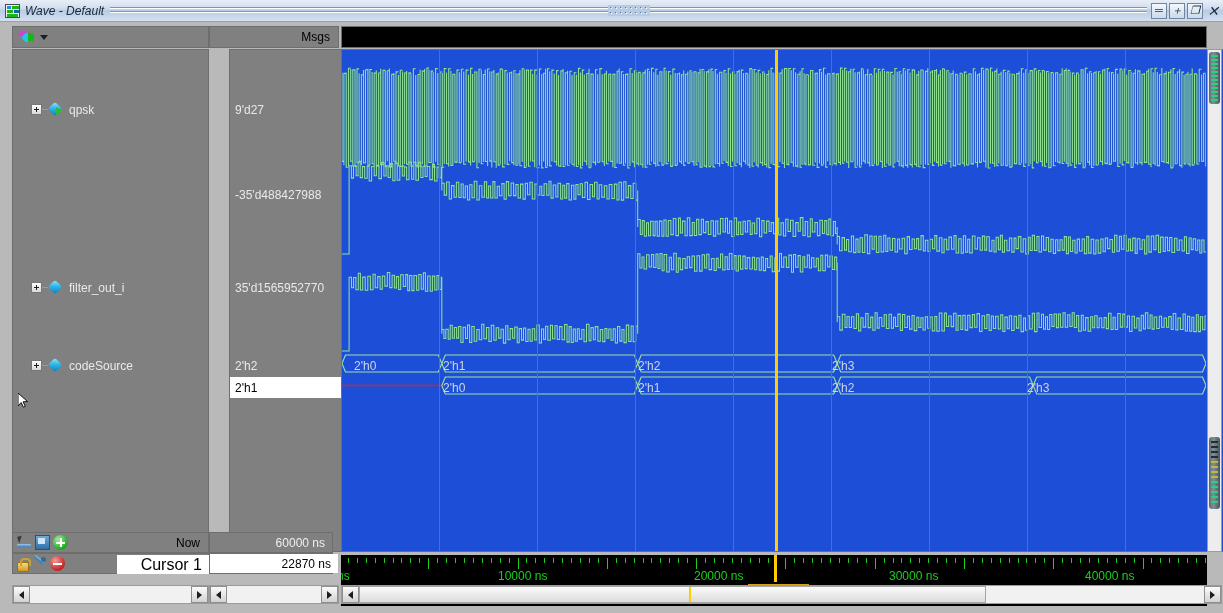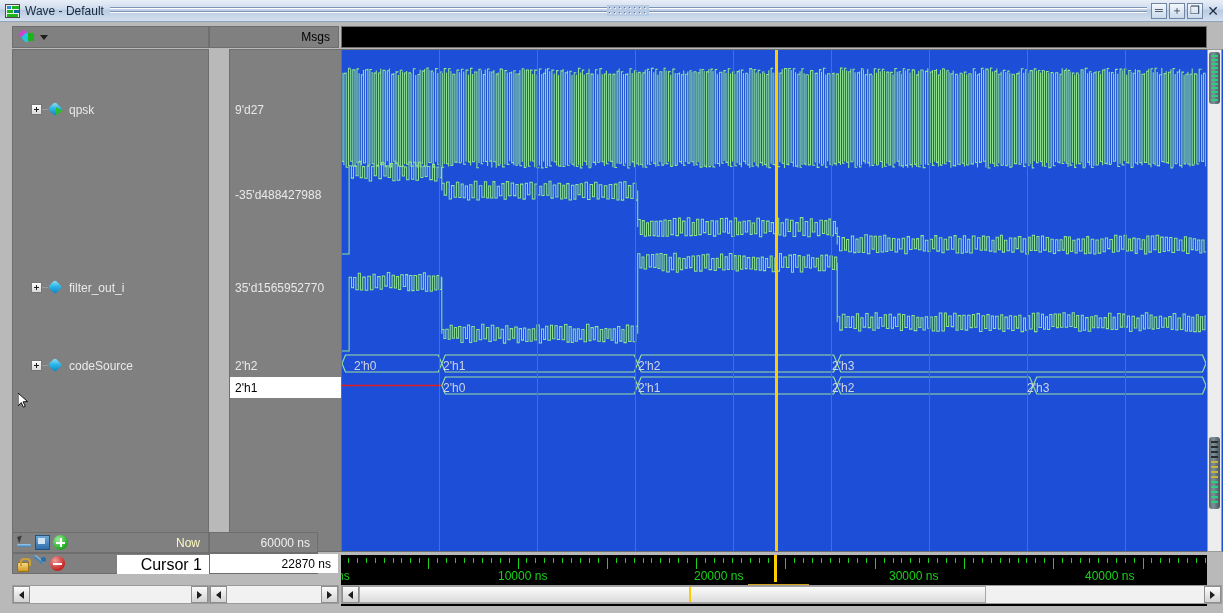--- a/index.html
+++ b/index.html
@@ -14,21 +14,21 @@
     position: relative;
     width: 1223px; height: 613px;
     background: #b9b9b9;
   }
 
   
   .titlebar {
     position: absolute; left: 0; top: 0; width: 1223px; height: 22px;
     background: linear-gradient(to bottom, #e8eef7 0%, #cfdcee 42%, #b9cbe3 50%, #d4e0ef 100%);
     border-bottom: 1px solid #8ea3bd;
-    display: flex; align-items: center;
+    display: flex; align-items: center; font-style: italic;
   }
   .tb-icon {
     width: 15px; height: 14px; margin-left: 5px; margin-right: 5px;
     background: #f0f0f0; border: 1px solid #4a4a4a;
     position: relative; flex: 0 0 auto;
   }
   .tb-icon i {
     position: absolute; display: block; background: #19a519;
   }
   .tb-icon i:nth-child(1){ left:1px; top:1px; width:4px; height:3px; background:#2a8fd0;}
@@ -182,23 +182,23 @@
   .st-row { position:absolute; height:21px; }
   .st-left {
     left:12px; width:197px;
     background:#808080; border:1px solid #6e6e6e;
     display:flex; align-items:center; justify-content:flex-end;
   }
   .st-left.b2 { background:#808080; }
   .st-left-icons {
     position:absolute; left:4px; top:2px; display:flex; gap:3px; align-items:center;
   }
-  .st-label { font-size:12px; color:#fef9c3; padding-right:8px;}
+  .st-label { font-size:12px; color:#000000; padding-right:8px;}
   .st-mid {
-    left:209px; width:109px;
+    left:209px; width:124px;
     background:#808080; border:1px solid #6e6e6e;
     display:flex; align-items:center; justify-content:flex-end;
   }
   .st-mid span { font-size:12px; color:#efefef; padding-right:7px;}
   .cursor-name-box {
     position:absolute; left:104px; top:1px; width:92px; height:19px;
     background:#fff; display:flex; align-items:center; justify-content:flex-end;
   }
   .cursor-name-box span { font-size:16px; color:#000; padding-right:7px;}
   .cursor-val-box {

